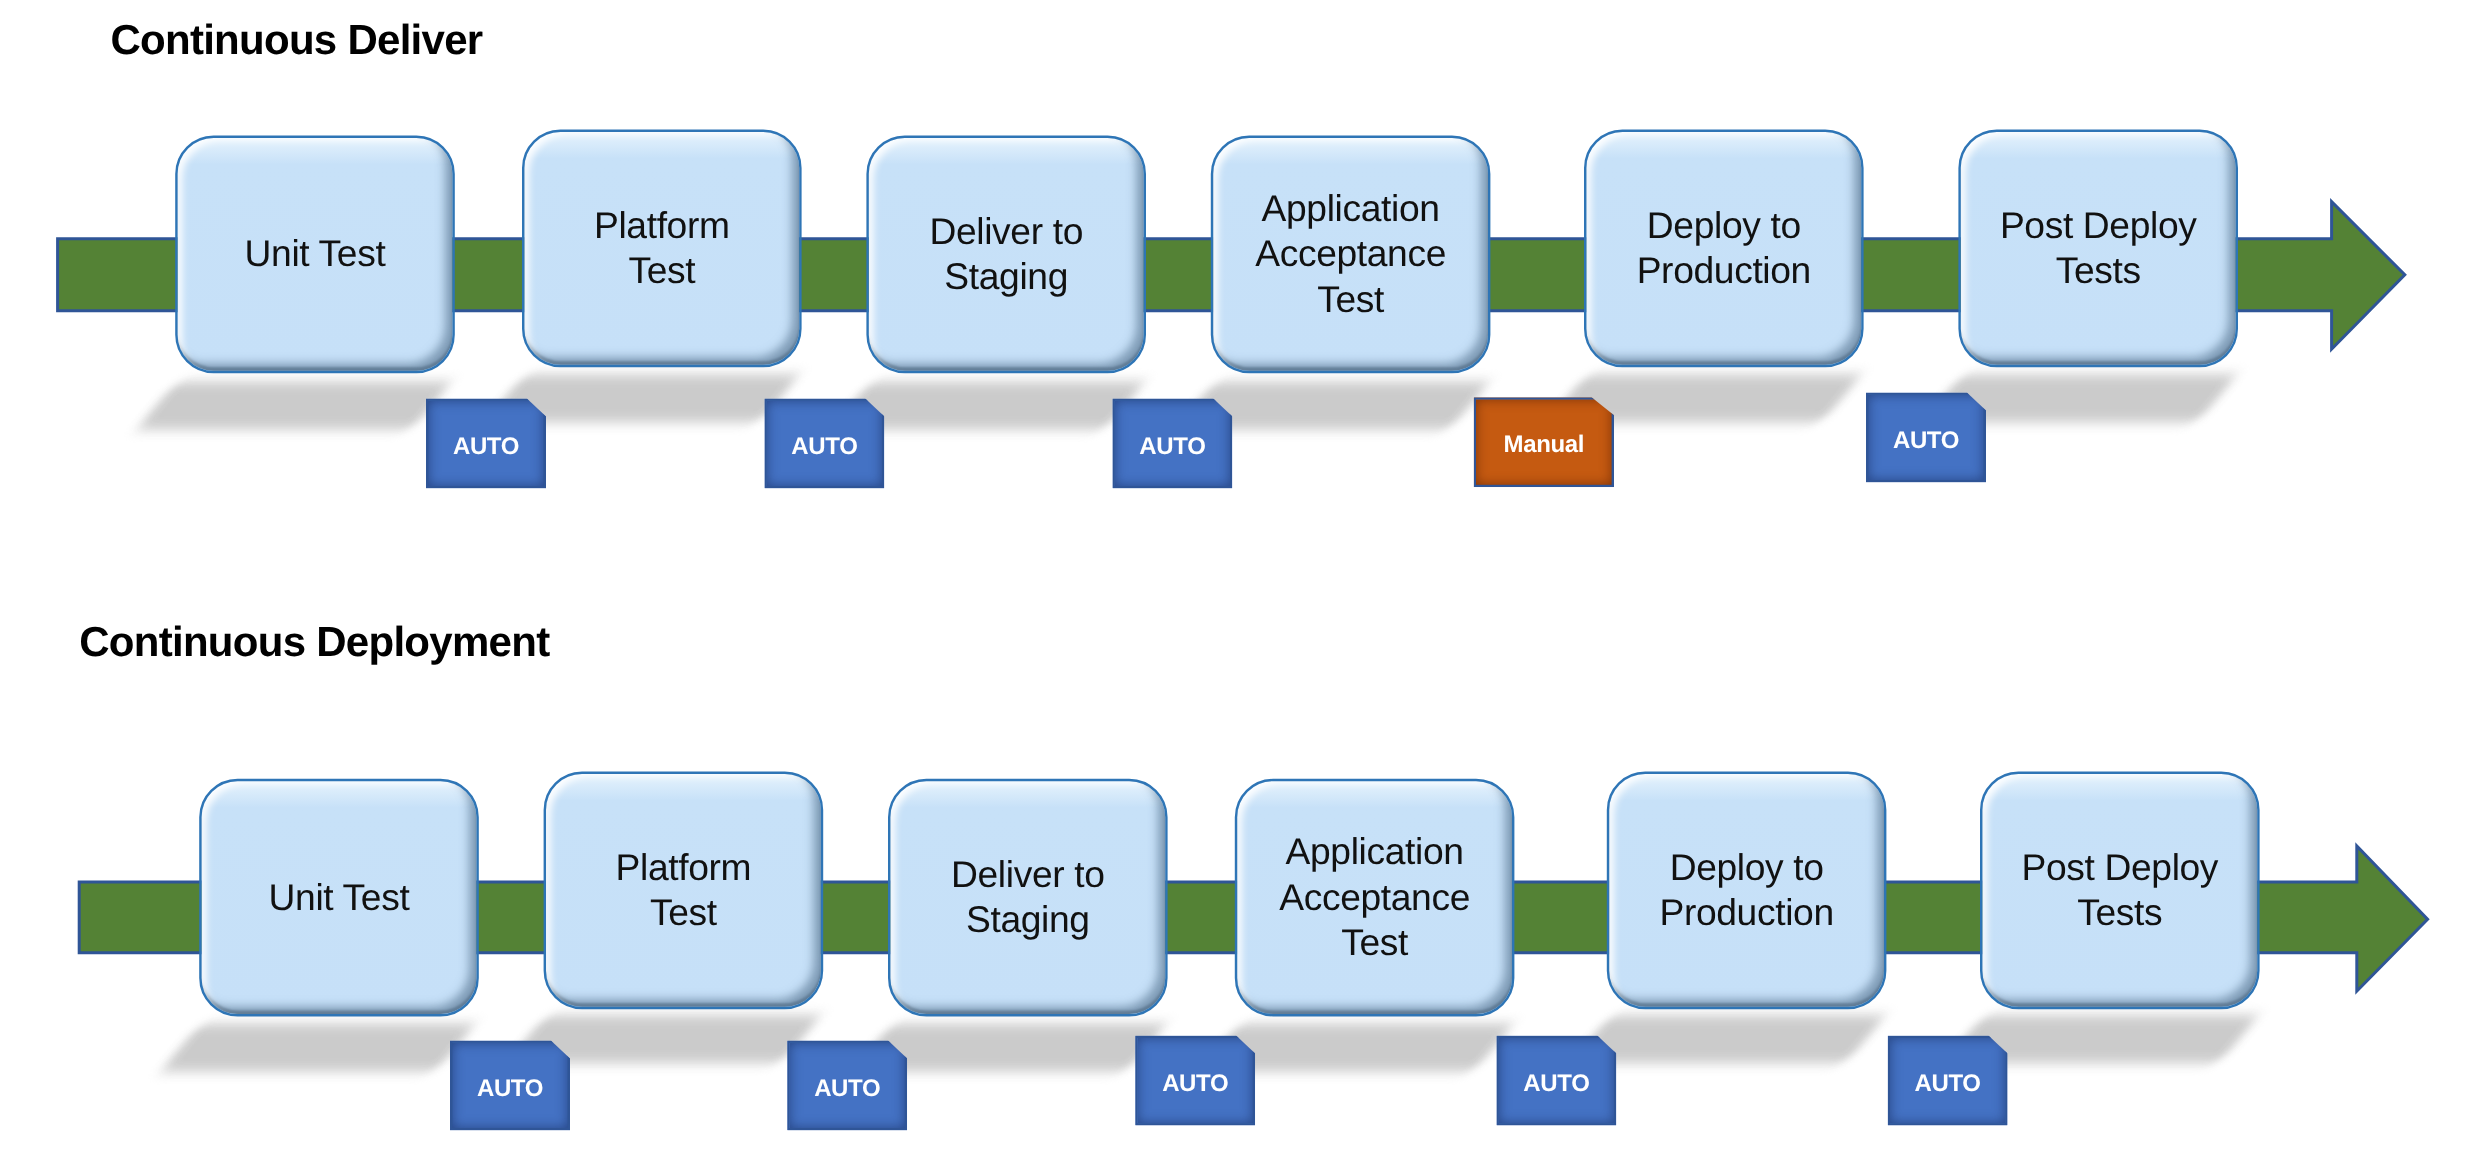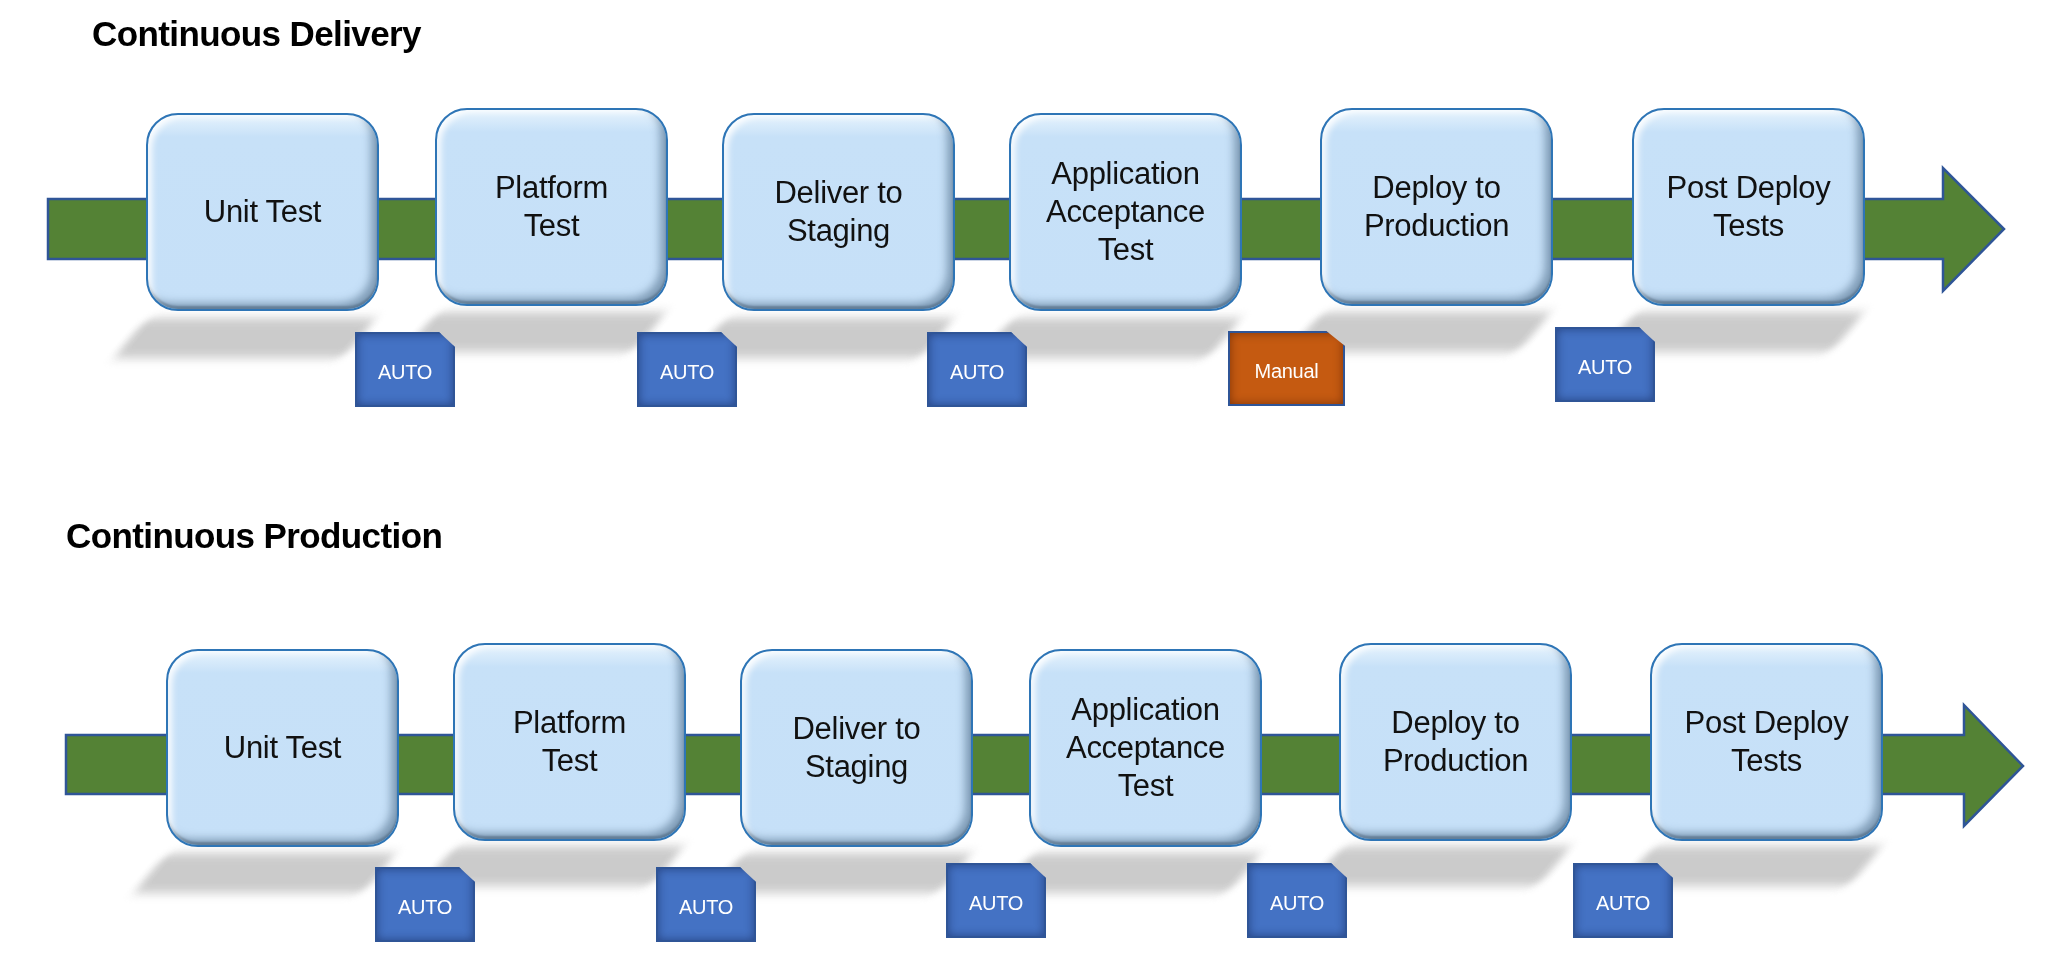--- a/index.html
+++ b/index.html
@@ -18,27 +18,27 @@
                        inset 0 -3px 2px rgba(60,80,100,0.5);
            display:flex; align-items:center; justify-content:center; text-align:center; }
   .stage-label { font-size:31px; line-height:1.22; color:#111; white-space:pre-line;
                  letter-spacing:-0.3px; padding:0 10px; }
   .badge { position:absolute; width:100px; height:75px; box-sizing:border-box;
            border:2.5px solid #2F5597;
            clip-path:polygon(0 0, 84% 0, 100% 20%, 100% 100%, 0 100%);
            display:flex; align-items:center; justify-content:center; }
   .badge.auto { background:#4472C4; box-shadow: inset 0 0 10px rgba(20,40,90,0.6); }
   .badge.manual { background:#C55A11; box-shadow: inset 0 0 10px rgba(90,30,0,0.65); width:117px; }
-  .badge-label { color:#fff; font-weight:normal; font-size:20px; letter-spacing:-0.3px; padding-top:6px; }
+  .badge-label { color:#fff; font-weight:bold; font-size:20px; letter-spacing:-0.3px; padding-top:6px; }
 </style>
 </head>
 <body>
 
 <div>
-  <div class="section-title" style="left:92px; top:16px;">Continuous Delivery</div>
+  <div class="section-title" style="left:92px; top:16px;">Continuous Deliver</div>
 
   <svg class="arrow" width="2064" height="320" style="top:0;">
     <polygon points="48,199 1943,199 1943,168 2004,229 1943,291 1943,259 48,259" fill="#548235" stroke="#2F5597" stroke-width="2.5"></polygon>
   </svg>
 
   <div class="shadow" style="left:130px; top:318px; width:230px;"></div>
   <div class="shadow" style="left:420px; top:312px; width:230px;"></div>
   <div class="shadow" style="left:708px; top:318px; width:230px;"></div>
   <div class="shadow" style="left:995px; top:318px; width:230px;"></div>
   <div class="shadow" style="left:1305px; top:312px; width:230px;"></div>
@@ -80,21 +80,21 @@
   </div>
   <div class="badge manual" style="left: 1228px; top: 331px; background-color: rgb(197, 90, 17); border-color: rgb(47, 85, 151);">
     <span class="badge-label">Manual</span>
   </div>
   <div class="badge auto" style="left: 1555px; top: 327px; background-color: rgb(68, 114, 196); border-color: rgb(47, 85, 151);">
     <span class="badge-label">AUTO</span>
   </div>
 </div>
 
 <div>
-  <div class="section-title" style="left:66px; top:518px;">Continuous Production</div>
+  <div class="section-title" style="left:66px; top:518px;">Continuous Deployment</div>
 
   <svg class="arrow" width="2064" height="970" style="top:0;">
     <polygon points="66,735 1964,735 1964,705 2023,766 1964,826 1964,794 66,794" fill="#548235" stroke="#2F5597" stroke-width="2.5"></polygon>
   </svg>
 
   <div class="shadow" style="left:150px; top:853px; width:230px;"></div>
   <div class="shadow" style="left:438px; top:846px; width:230px;"></div>
   <div class="shadow" style="left:726px; top:853px; width:230px;"></div>
   <div class="shadow" style="left:1015px; top:853px; width:230px;"></div>
   <div class="shadow" style="left:1325px; top:846px; width:230px;"></div>

